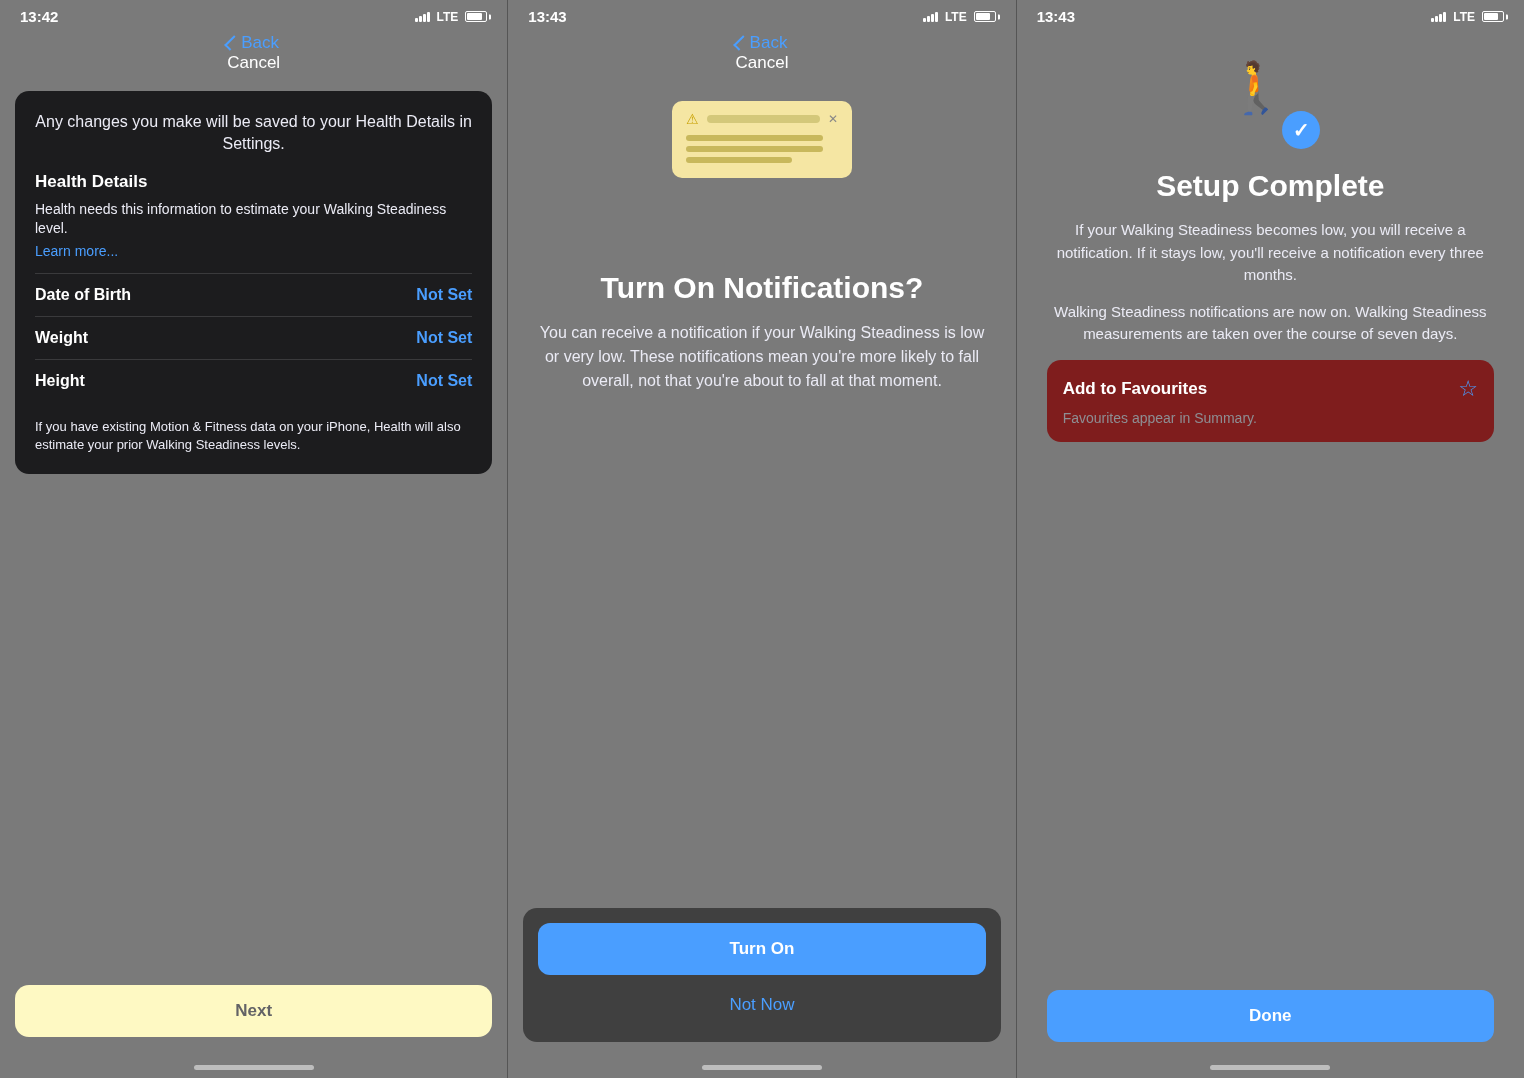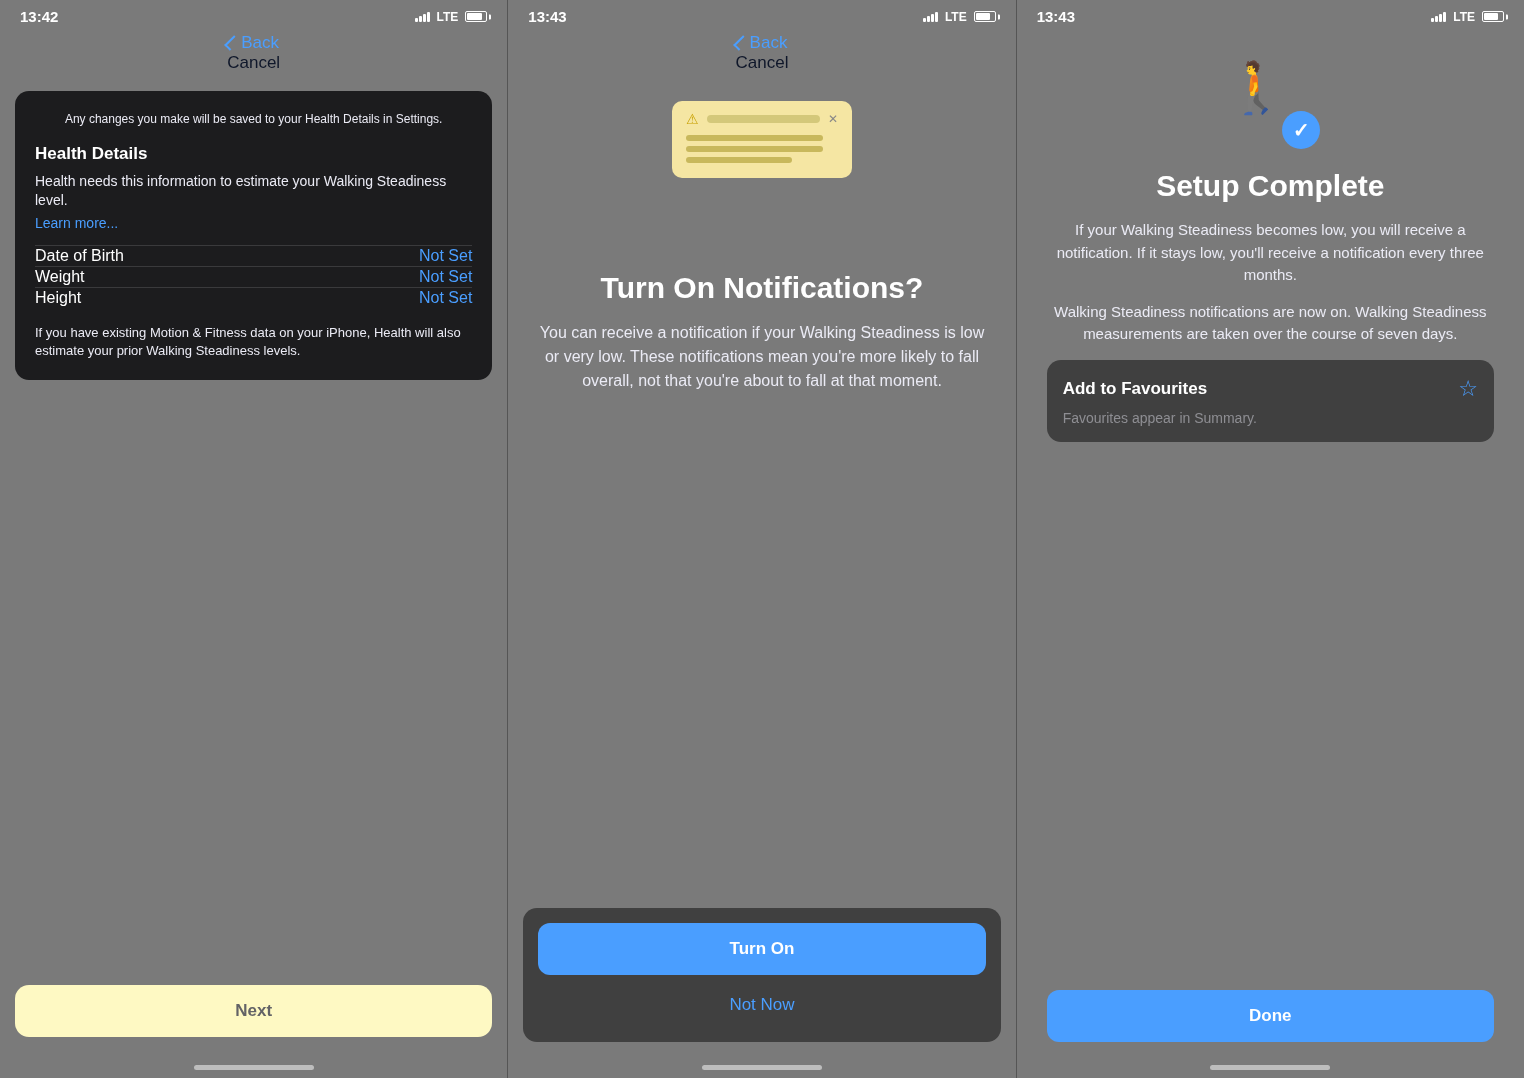--- a/index.html
+++ b/index.html
@@ -60,21 +60,21 @@
       padding: 4px 20px 8px;
       flex-direction: column;
     }
     .nav-back {
       color: #4A9EFF;
       font-size: 17px;
       display: flex;
       align-items: center;
       gap: 3px;
     }
-    .nav-cancel { color: #0f172a; font-size: 17px; }
+    .nav-cancel { color: #ffffff; font-size: 17px; }
     .chevron-left {
       width: 8px; height: 14px;
       border-left: 2px solid #4A9EFF;
       border-bottom: 2px solid #4A9EFF;
       transform: rotate(45deg);
       margin-right: 2px;
     }
 
     
     .screen1-content {
@@ -90,21 +90,21 @@
       padding: 20px;
       color: #fff;
     }
     .confirm-title {
       font-size: 26px;
       font-weight: 700;
       margin-bottom: 10px;
       line-height: 1.2;
     }
     .confirm-subtitle {
-      font-size: 12px;
+      font-size: 16px;
       color: #ebebf5;
       text-align: center;
       margin-bottom: 16px;
       line-height: 1.4;
     }
     .health-details-title {
       font-size: 17px;
       font-weight: 700;
       margin-bottom: 8px;
     }
@@ -113,22 +113,23 @@
       color: #ebebf5;
       line-height: 1.4;
       margin-bottom: 4px;
     }
     .learn-more { color: #4A9EFF; font-size: 14px; margin-bottom: 14px; }
 
     .detail-row {
       display: flex;
       justify-content: space-between;
       align-items: center;
-      padding: 1px 0;
+      padding: 12px 0;
       border-top: 1px solid #3a3a3c;
+      font-weight: bold;
     }
     .detail-label { color: #fff; font-size: 16px; }
     .detail-value { color: #4A9EFF; font-size: 16px; }
 
     .footer-note {
       font-size: 13px;
       color: #ebebf5;
       margin-top: 16px;
       line-height: 1.4;
     }
@@ -267,21 +268,21 @@
     }
     .setup-desc {
       font-size: 15px;
       color: #ebebf5;
       text-align: center;
       line-height: 1.5;
       margin-bottom: 14px;
     }
 
     .favourites-card {
-      background: #404040;
+      background: #7f1d1d;
       border-radius: 14px;
       margin: 0 0 15px;
       padding: 16px;
       width: 100%;
     }
     .favourites-header {
       display: flex;
       justify-content: space-between;
       align-items: center;
       margin-bottom: 8px;

